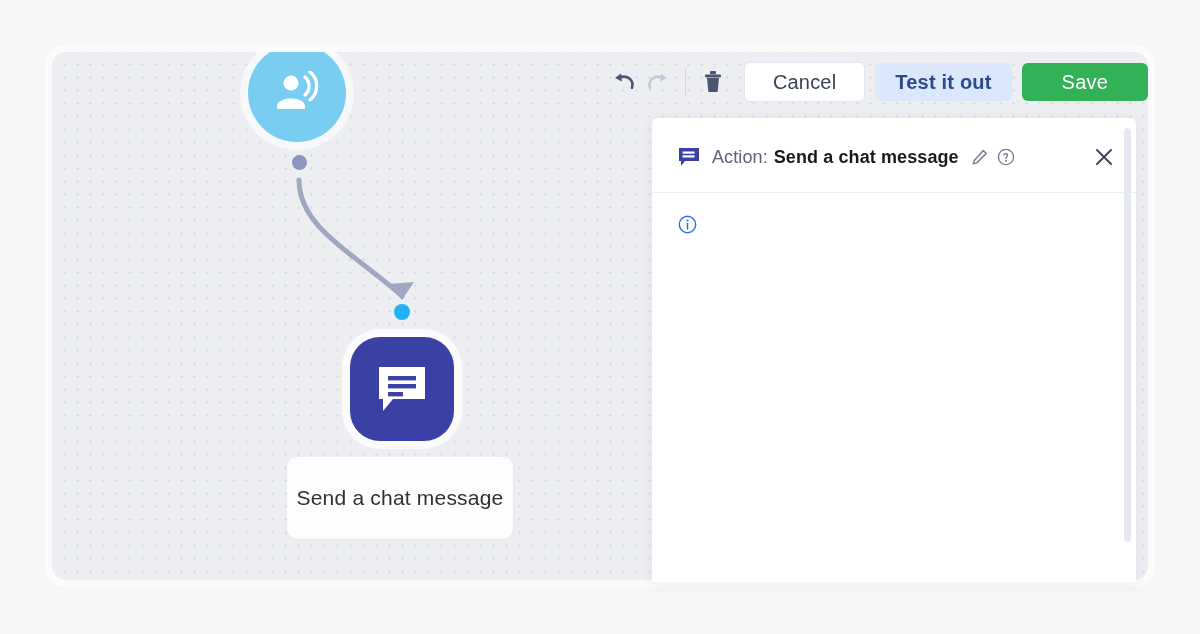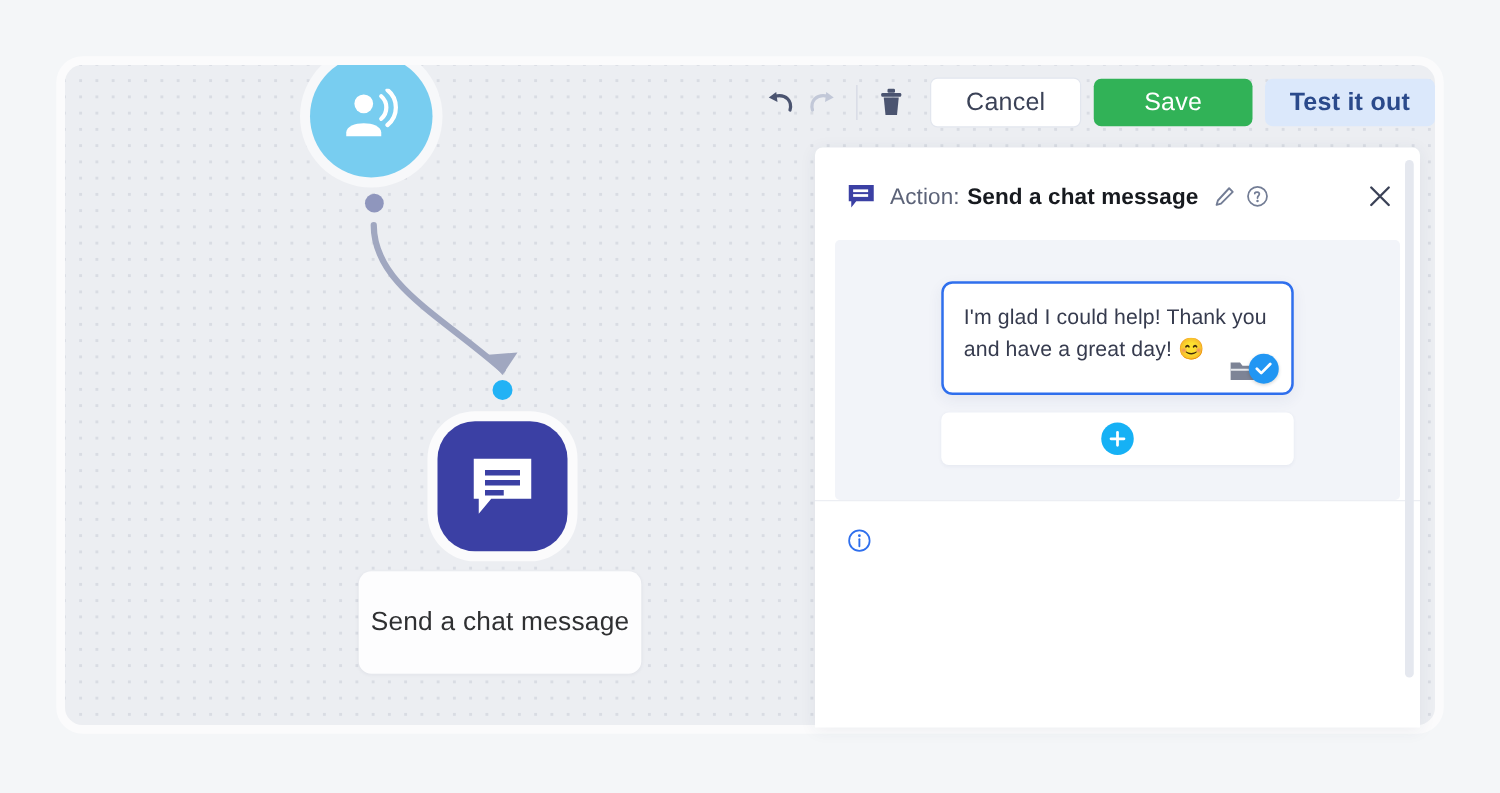--- a/index.html
+++ b/index.html
@@ -369,22 +369,22 @@
   </div>
   <div class="tb-sep"></div>
   <div class="tb-icon">
     <svg width="20" height="24" viewBox="0 0 20 24">
       <rect x="7" y="1" width="6" height="3.2" rx="1" fill="#4b5470"></rect>
       <rect x="2" y="4.4" width="16" height="3" rx="1" fill="#4b5470"></rect>
       <path d="M4 8 H16 L14.6 22 H5.4 Z" fill="#4b5470"></path>
     </svg>
   </div>
   <div class="tb-btn cancel">Cancel</div>
+  <div class="tb-btn test">Test it out</div>
   <div class="tb-btn save">Save</div>
-  <div class="tb-btn test">Test it out</div>
 </div>
 
 <div id="panel">
 
   <div class="panel-head">
     <svg width="22" height="20" viewBox="0 0 22 20">
       <path d="M1 1 H21 V14 H7 L3 19 V14 H1 Z" fill="#3b40a4"></path>
       <rect x="4.5" y="4.5" width="12" height="2.2" fill="#ffffff"></rect>
       <rect x="4.5" y="8.3" width="12" height="2.2" fill="#ffffff"></rect>
     </svg>
@@ -404,44 +404,20 @@
         </svg>
       </span>
     </span>
     <span class="panel-close">
       <svg width="20" height="20" viewBox="0 0 20 20">
         <path d="M3 3 L17 17 M17 3 L3 17" stroke="#3b4257" stroke-width="1.9" stroke-linecap="round"></path>
       </svg>
     </span>
   </div>
 
-  <div class="msg-area">
-    <div class="bubble-wrap">
-      <div class="bubble-text">I'm glad I could help! Thank you and have a great day! 😊</div>
-      <div class="bubble-badges">
-        <svg width="24" height="20" viewBox="0 0 24 20">
-          <path d="M1.5 3 H9 L11 5.5 H22.5 V17 H1.5 Z" fill="#7d8496"></path>
-          <rect x="1.5" y="8" width="21" height="1.6" fill="#e8eaee"></rect>
-        </svg>
-        <span class="check-badge">
-          <svg width="14" height="12" viewBox="0 0 14 12">
-            <path d="M1.5 6 L5 9.5 L12.2 2.2" fill="none" stroke="#ffffff" stroke-width="2.2" stroke-linecap="round" stroke-linejoin="round"></path>
-          </svg>
-        </span>
-      </div>
-    </div>
-
-    <div class="add-row">
-      <span class="plus-circle">
-        <svg width="14" height="14" viewBox="0 0 14 14">
-          <path d="M7 1.8 V12.2 M1.8 7 H12.2" stroke="#ffffff" stroke-width="2.2" stroke-linecap="round"></path>
-        </svg>
-      </span>
-    </div>
-  </div>
 
 
   <div class="panel-divider"></div>
 
   <div class="panel-footer">
     <svg width="19" height="19" viewBox="0 0 19 19">
       <circle cx="9.5" cy="9.5" r="8.2" fill="none" stroke="#2f6fed" stroke-width="1.4"></circle>
       <circle cx="9.5" cy="5.5" r="1.1" fill="#2f6fed"></circle>
       <path d="M9.5 8.4 V14" stroke="#2f6fed" stroke-width="1.5" stroke-linecap="round"></path>
     </svg>

